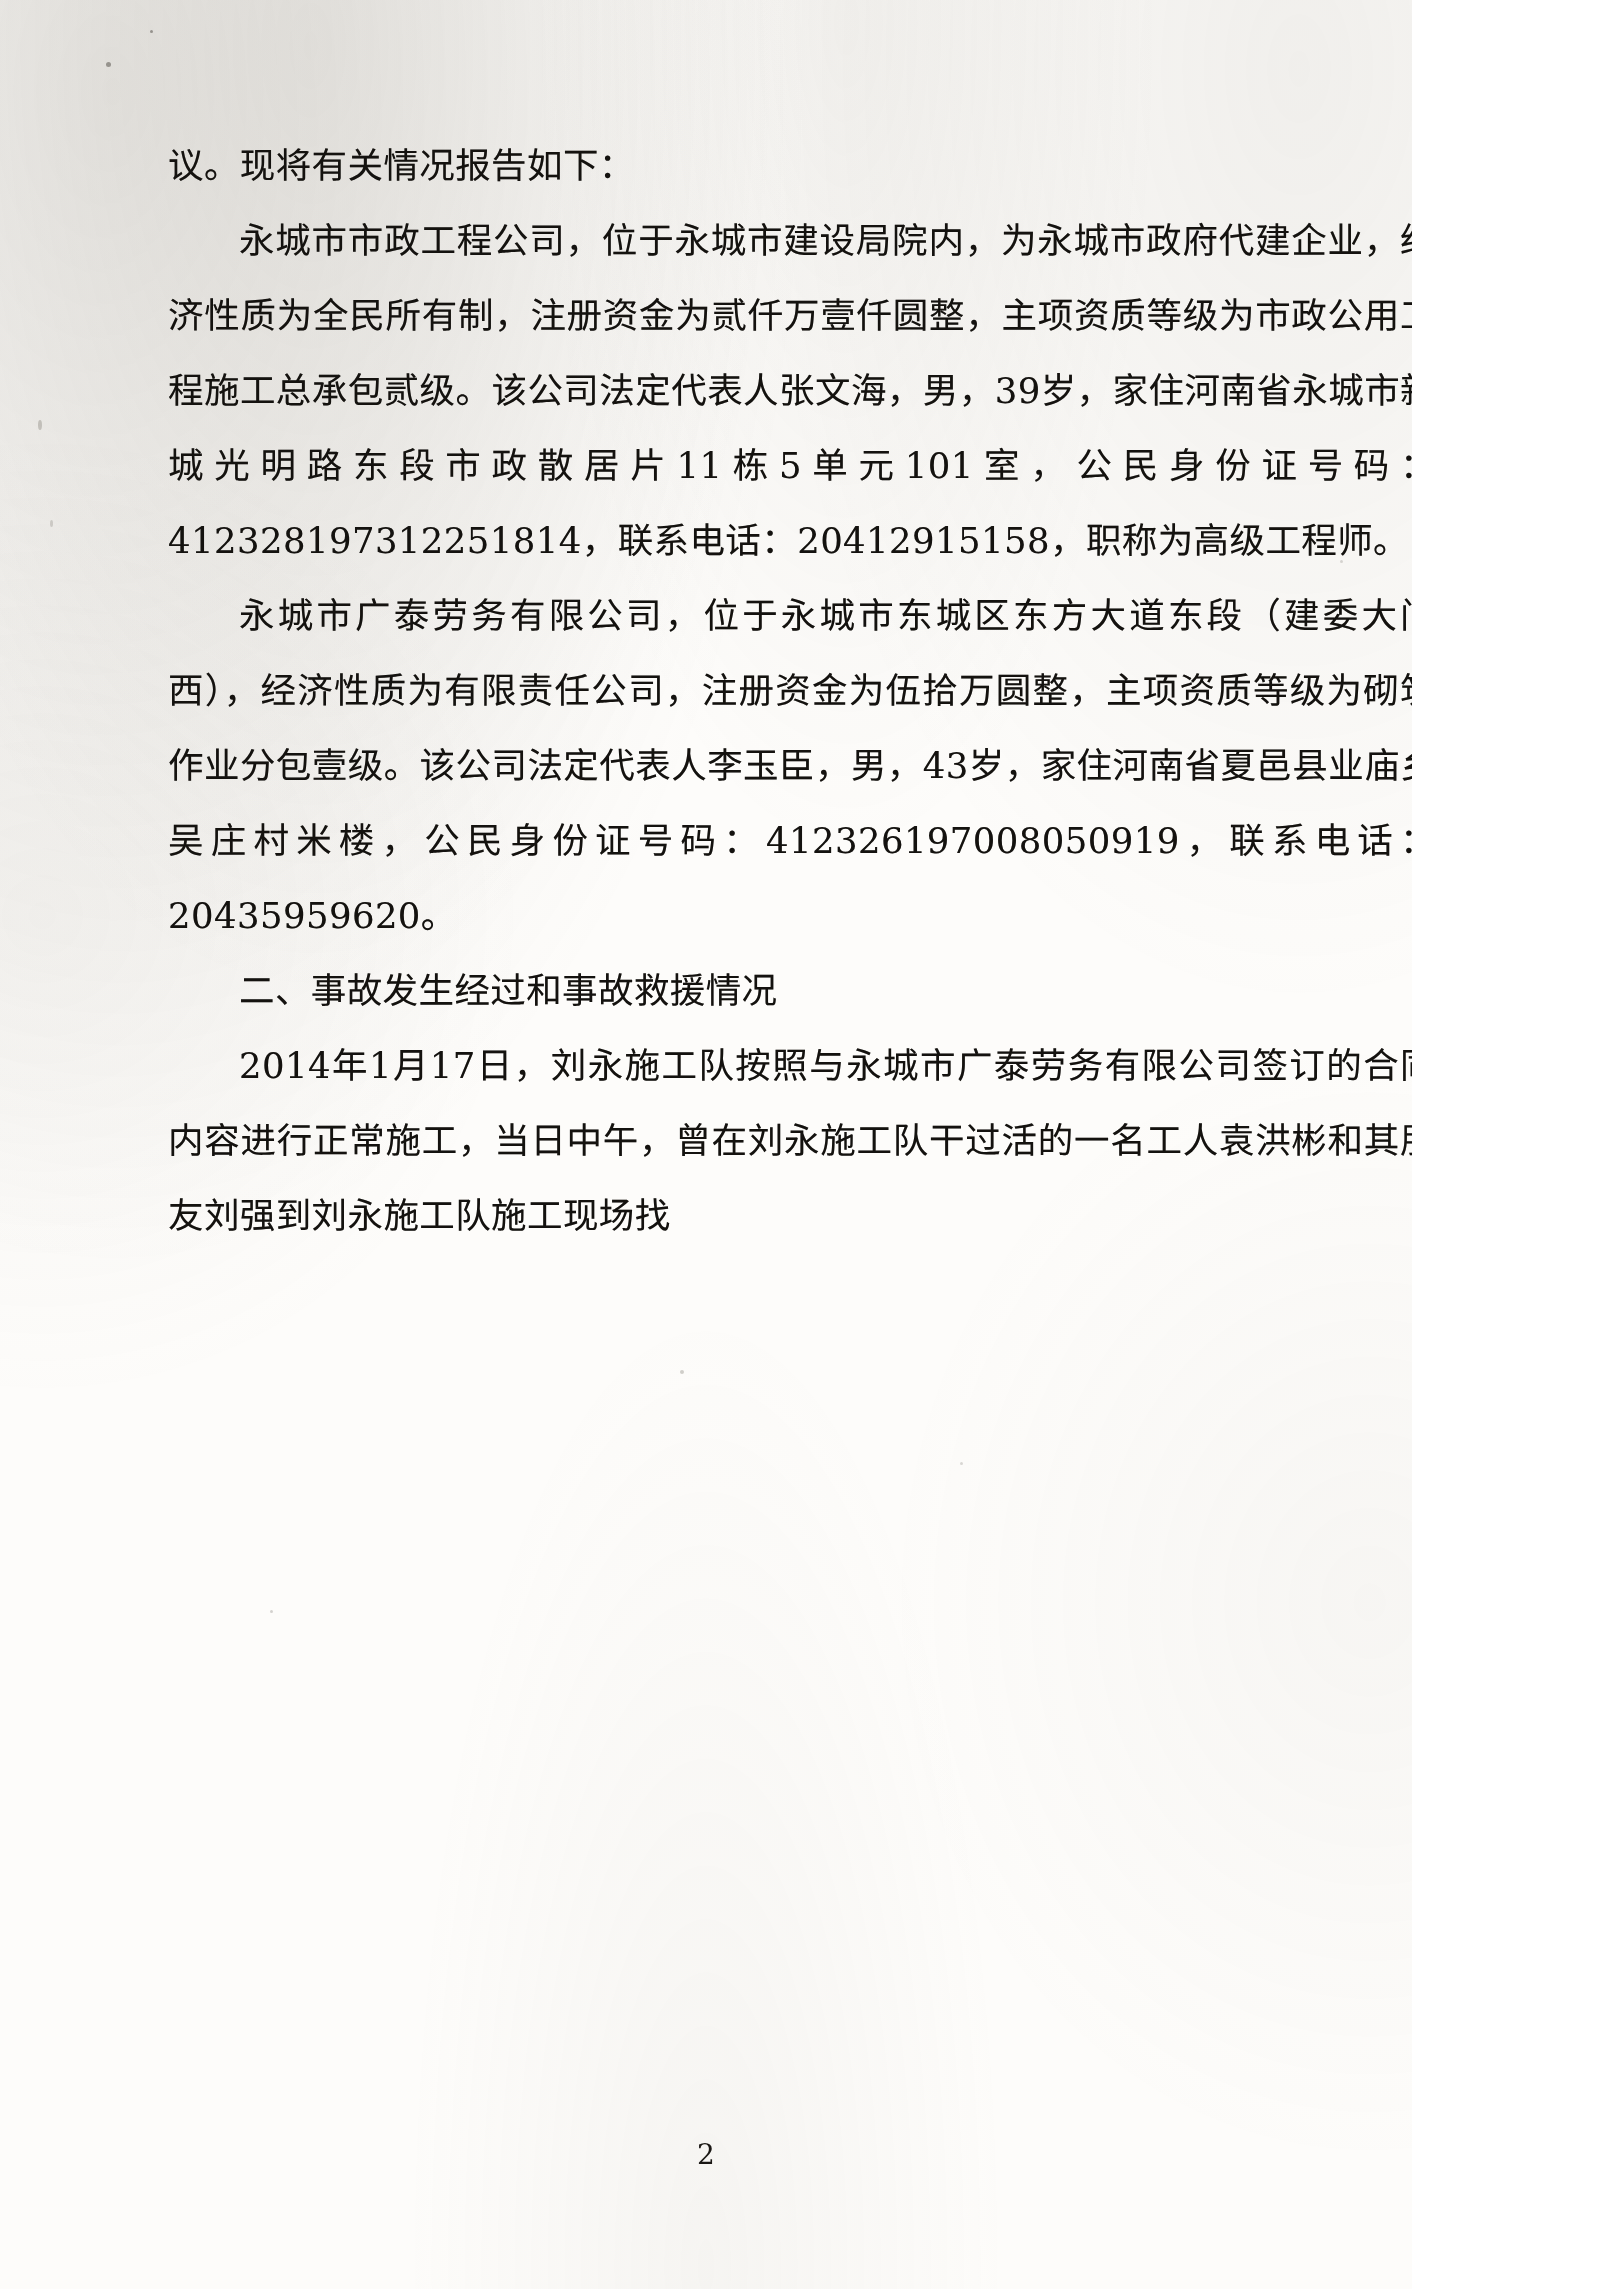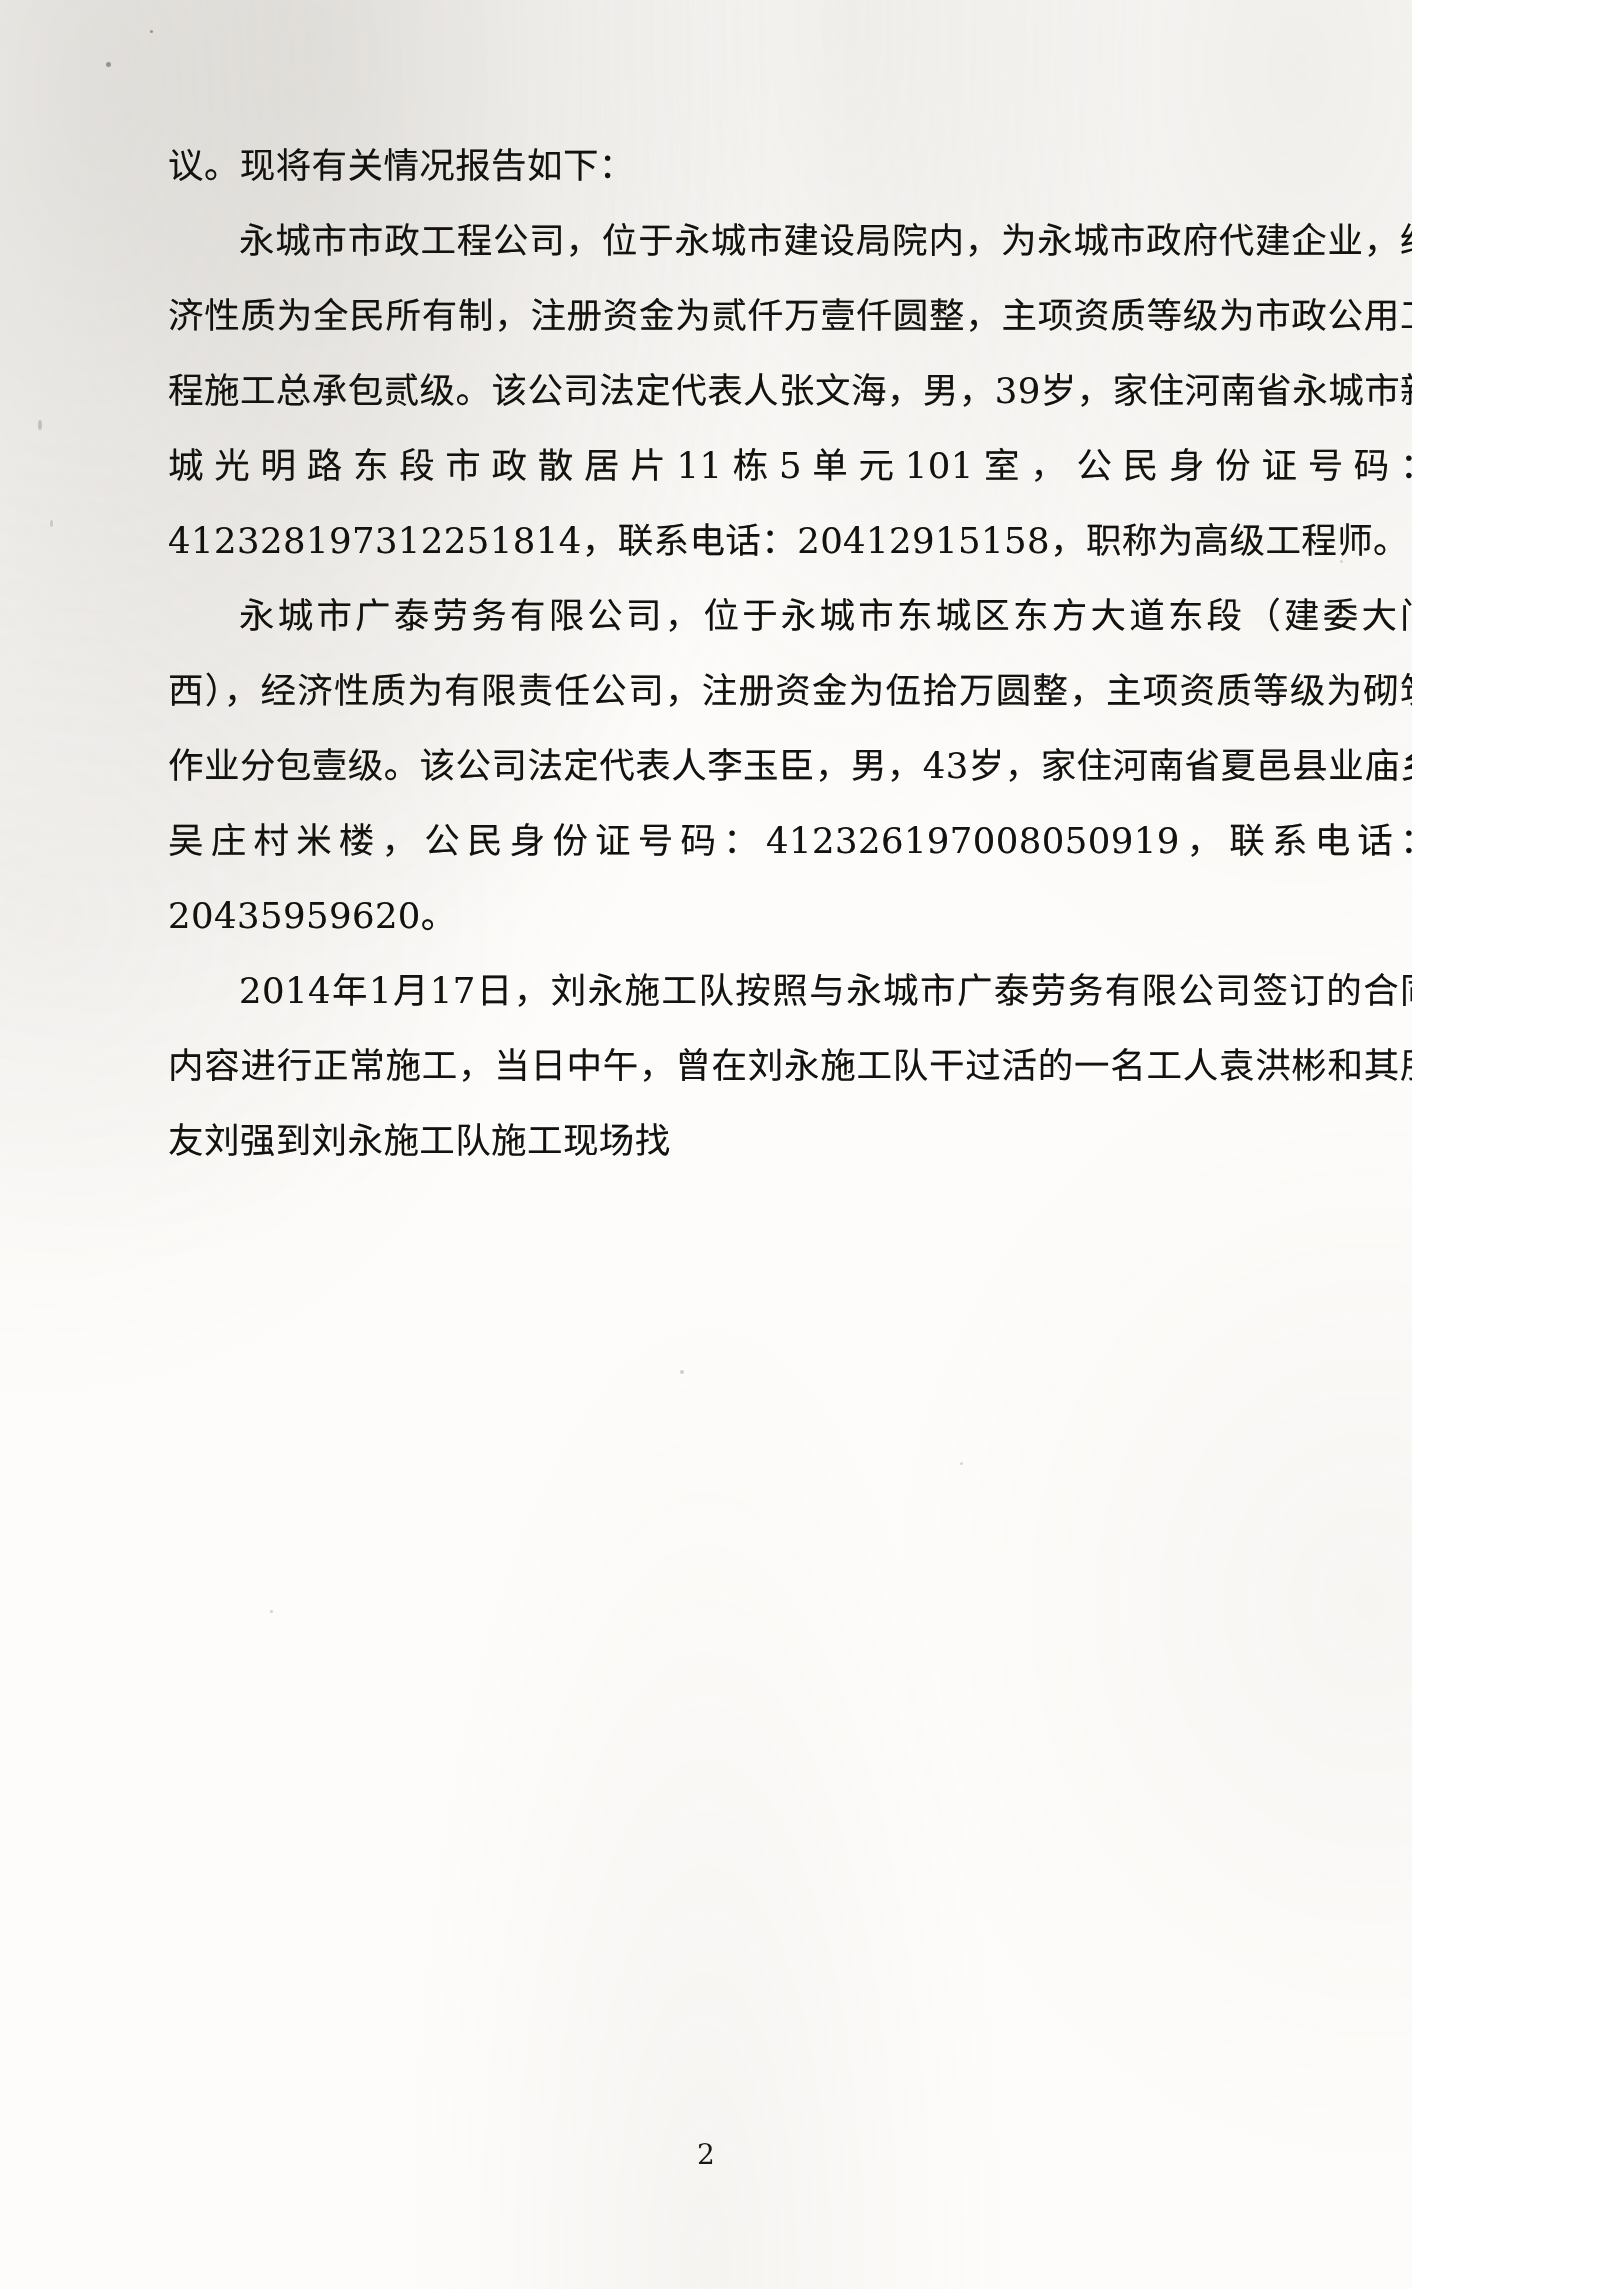--- a/index.html
+++ b/index.html
@@ -91,20 +91,21 @@
   <div class="body-col">
 
     <p class="para">议。现将有关情况报告如下：</p>
 
 
     <p class="para indent">永城市市政工程公司，位于永城市建设局院内，为永城市政府代建企业，经济性质为全民所有制，注册资金为贰仟万壹仟圆整，主项资质等级为市政公用工程施工总承包贰级。该公司法定代表人张文海，男，39岁，家住河南省永城市新城光明路东段市政散居片11栋5单元101室，公民身份证号码：412328197312251814，联系电话：20412915158，职称为高级工程师。</p>
 
     <p class="para indent">永城市广泰劳务有限公司，位于永城市东城区东方大道东段（建委大门西），经济性质为有限责任公司，注册资金为伍拾万圆整，主项资质等级为砌筑作业分包壹级。该公司法定代表人李玉臣，男，43岁，家住河南省夏邑县业庙乡吴庄村米楼，公民身份证号码：412326197008050919，联系电话：20435959620。</p>
 
 
+    <p class="para indent">二、事故发生经过和事故救援情况</p>
 
     <p class="para indent">2014年1月17日，刘永施工队按照与永城市广泰劳务有限公司签订的合同内容进行正常施工，当日中午，曾在刘永施工队干过活的一名工人袁洪彬和其朋友刘强到刘永施工队施工现场找</p>
 
   </div>
 
   <div class="page-number">2</div>
 
 </div>
 
 </body></html>

